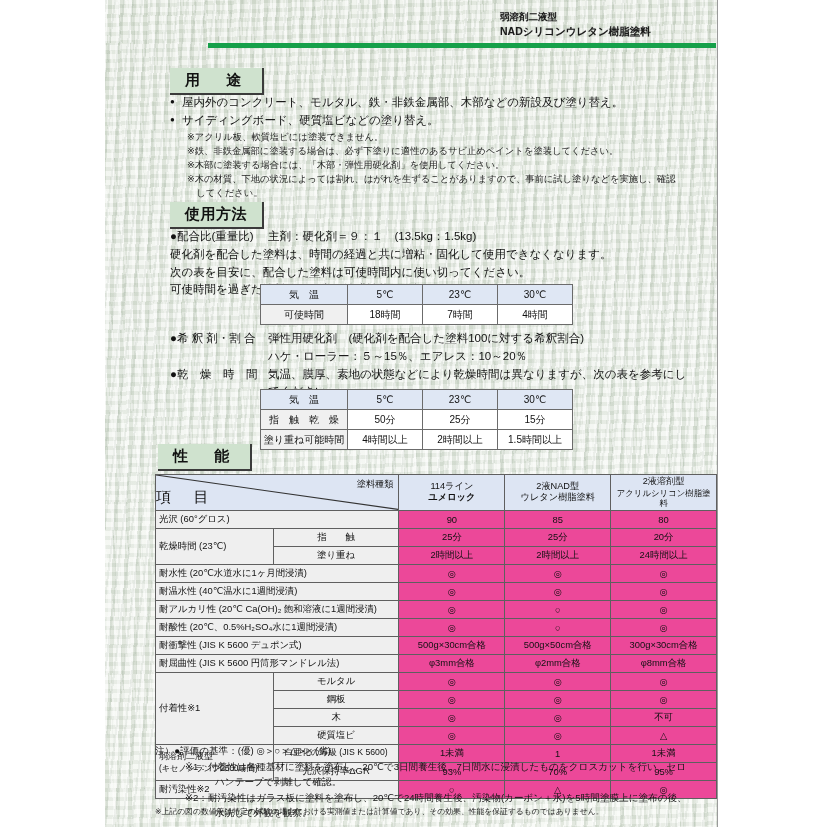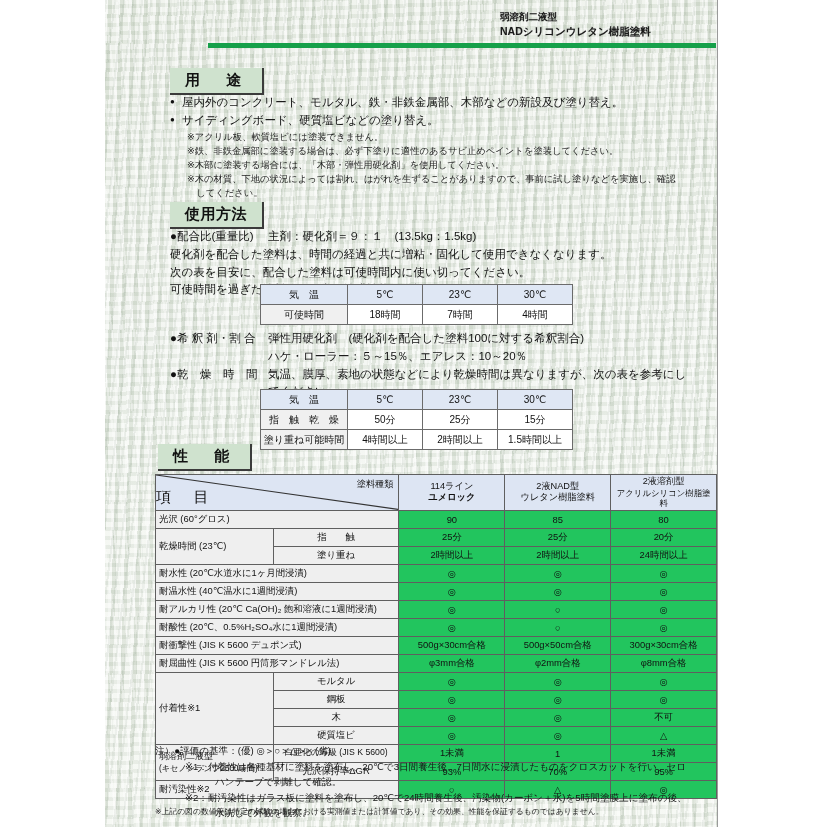--- a/index.html
+++ b/index.html
@@ -62,21 +62,21 @@
   .mw1{width:86px;} .mw2{width:74px;}
 
   
   .perf{position:absolute;left:0px;top:0px;width:612px;border:1px solid #4a4a4a;
         background:#fff;font-size:9.4px;}
   .perf td{border:1px solid #5f5f5f;padding:1px 3px;height:15px;vertical-align:middle;}
   .perf .c{text-align:center;}
   .perf .hd{background:#dde5f3;text-align:center;font-size:9.2px;line-height:1.25;}
   .perf .sub{background:#efefef;text-align:center;}
   .perf .itm{background:#efefef;text-align:left;}
-  .perf .plain{background:#22c55e;}
+  .perf .plain{background:#ec4899;}
   .diagcell{position:relative;height:34px;padding:0;background:#dde5f3;overflow:hidden;}
   .diagcell .slash{position:absolute;left:0;top:0;width:100%;height:100%;}
   .diagcell .t1{position:absolute;right:5px;top:3px;font-size:9.2px;}
   .diagcell .t2{position:absolute;left:0;bottom:3px;font-size:15px;letter-spacing:.25em;}
   .b{font-weight:bold;}
 
   .foot{position:absolute;font-size:9.6px;line-height:1.62;color:#141414;}
   .fine{position:absolute;font-size:7.8px;color:#1b1b1b;line-height:1.4;}
 </style>
 </head>

